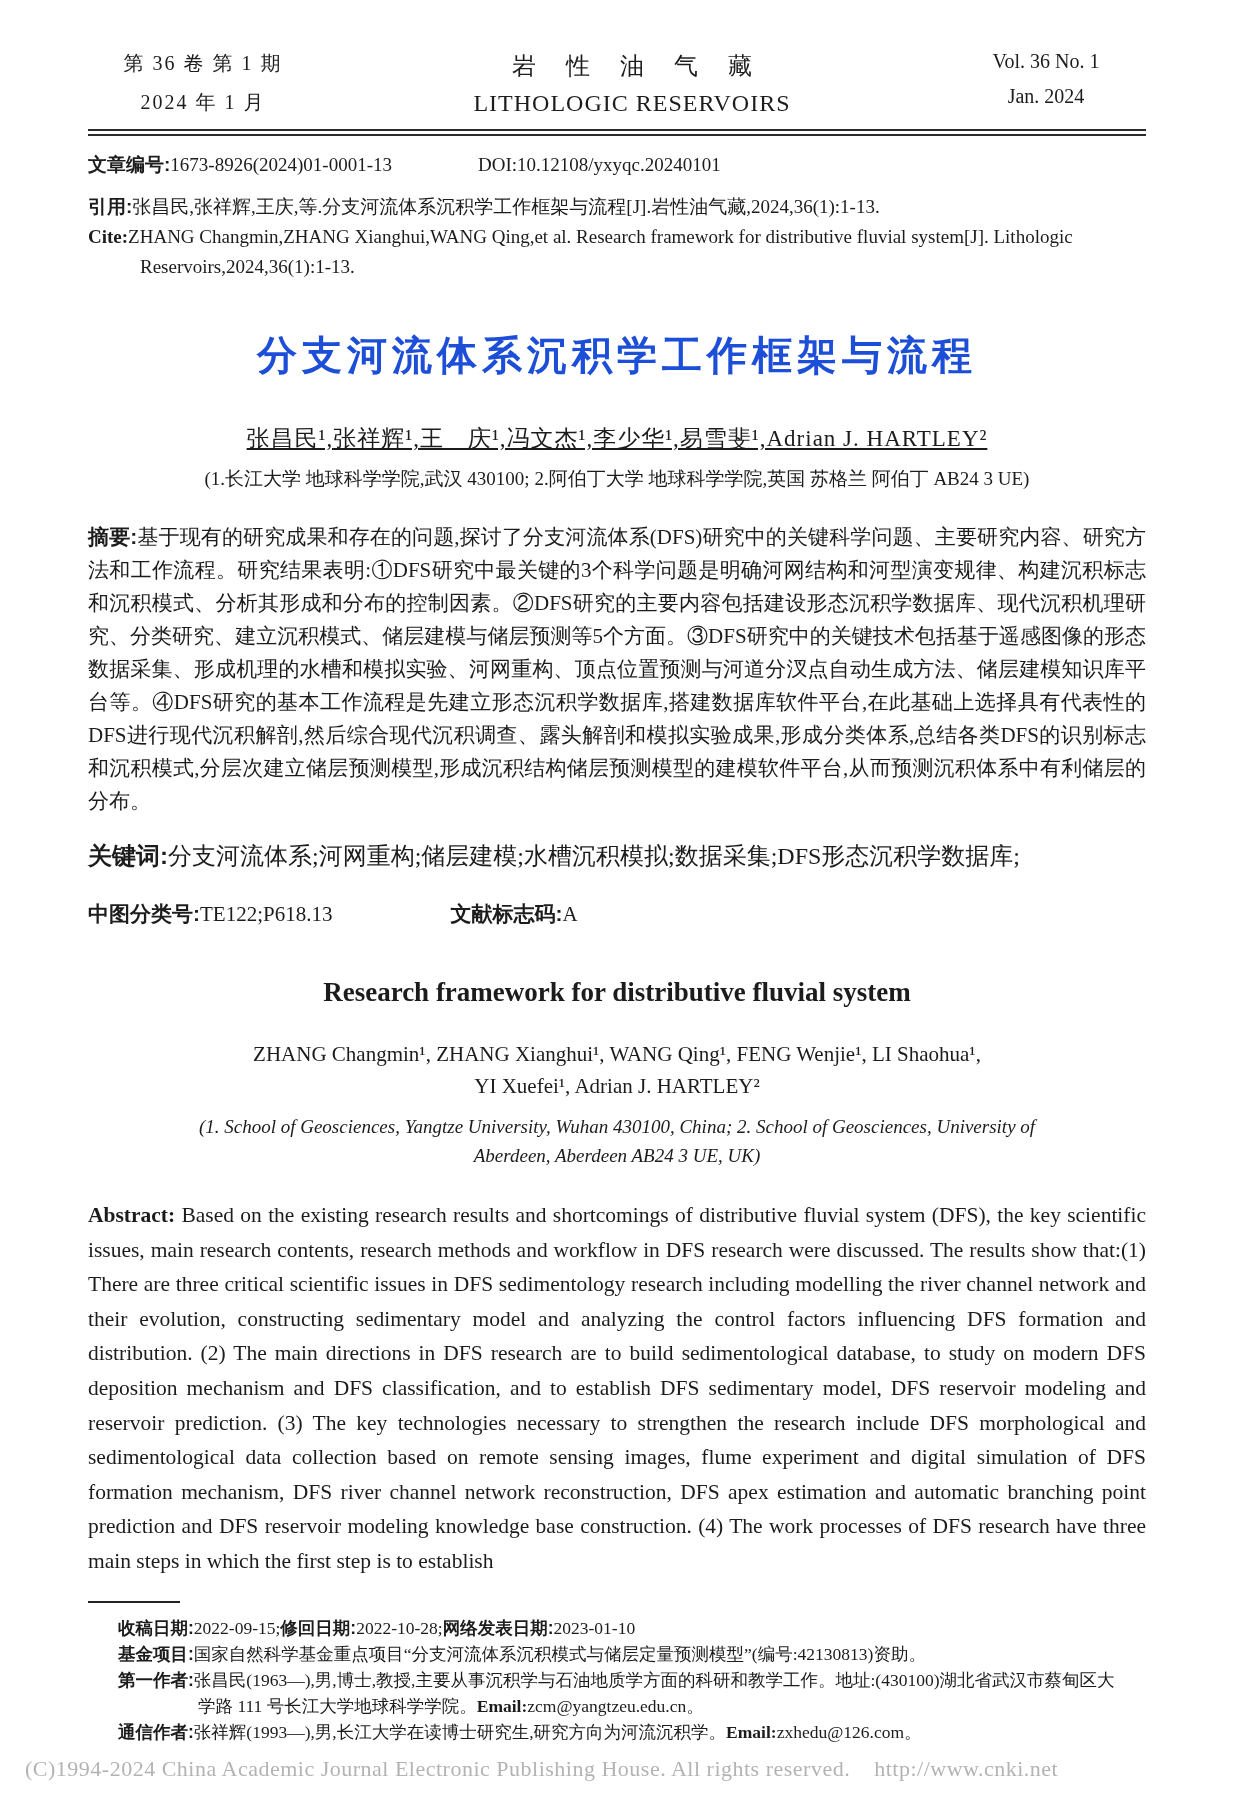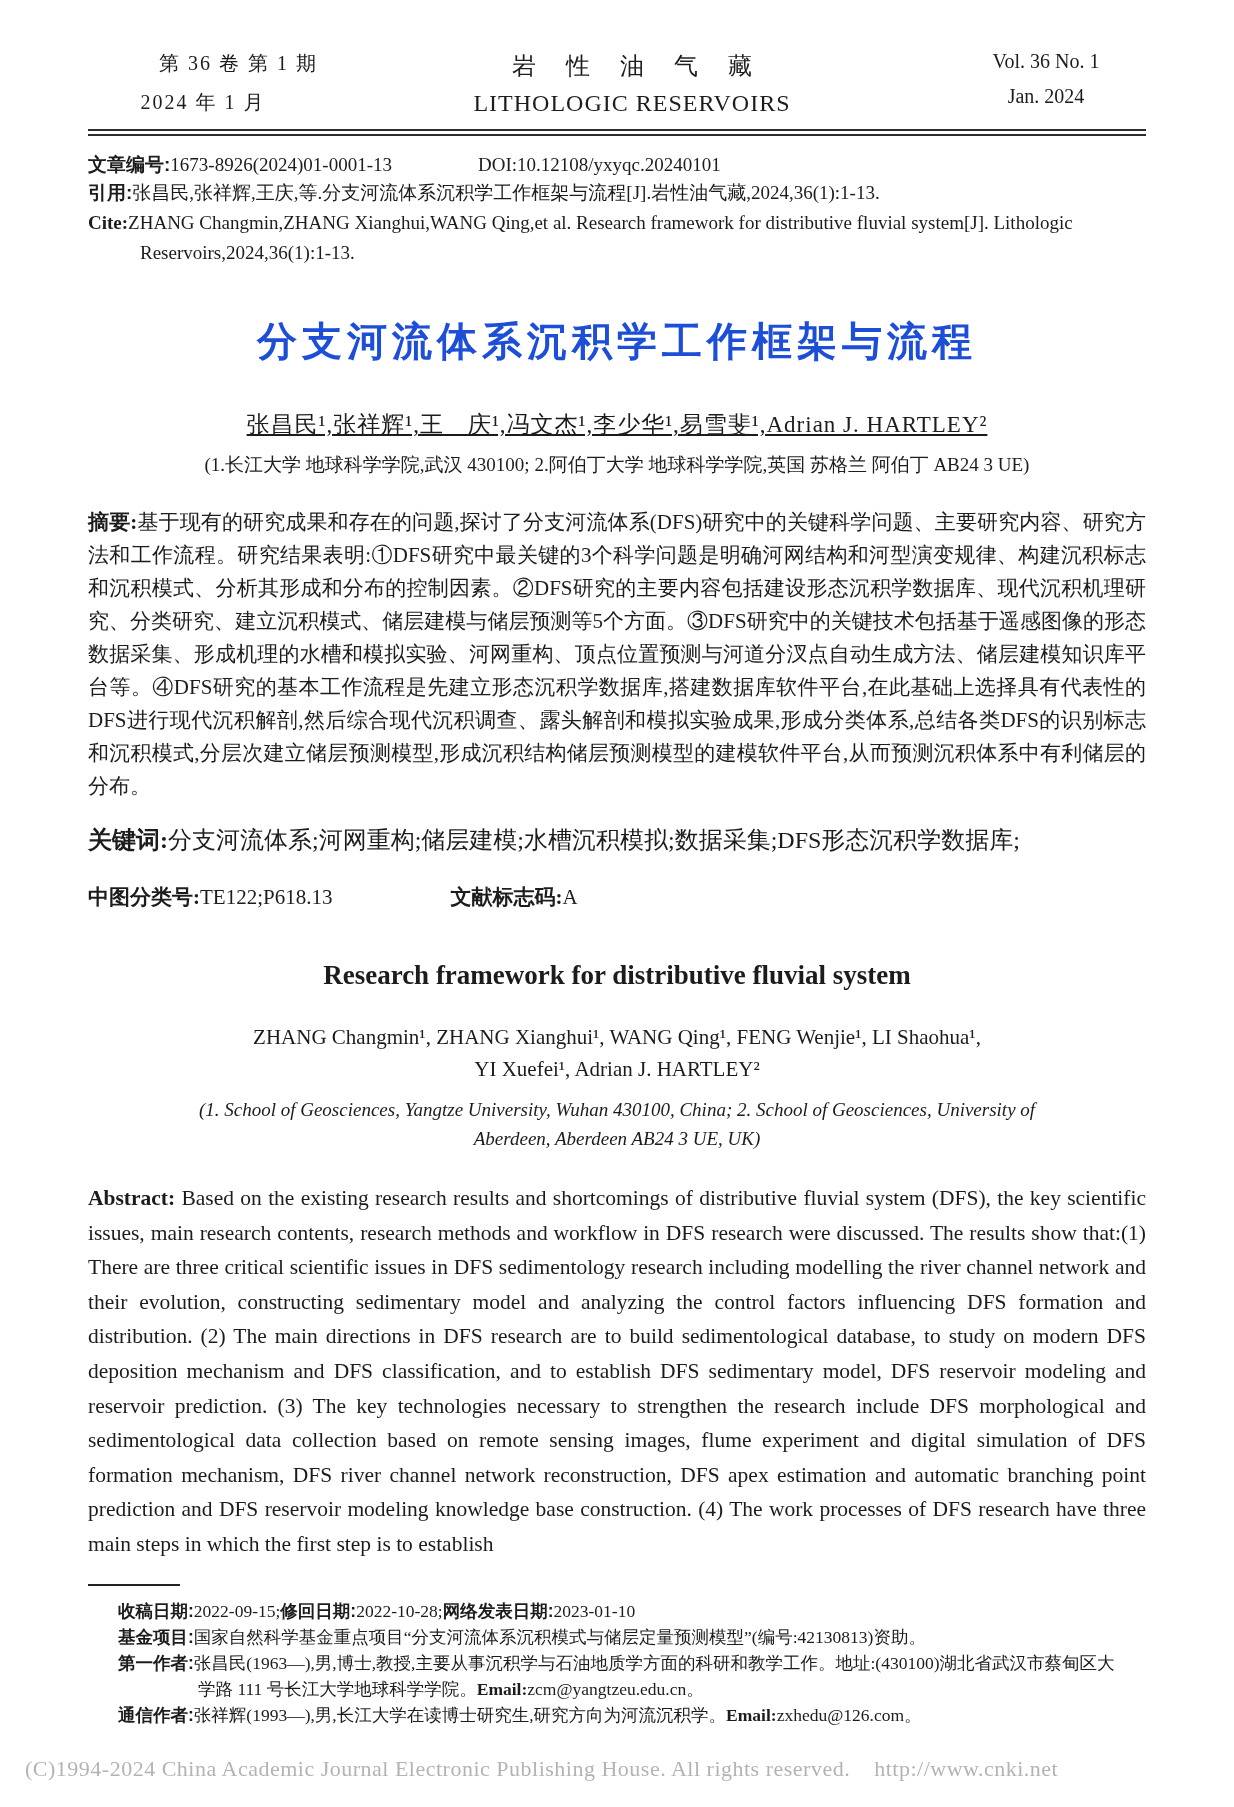--- a/index.html
+++ b/index.html
@@ -11,50 +11,50 @@
     position:relative; overflow:hidden;
   }
   .content { margin:0 88px; width:1058px; }
 
   
   .jheader { display:flex; justify-content:space-between; align-items:flex-start; padding-top:50px; }
   .jh-col { text-align:center; }
   .jh-left  { width:230px; }
   .jh-right { width:200px; }
   .jh-center{ flex:1; }
-  .jh-cn-issue { font-size:20px; letter-spacing:2px;text-align:right; }
+  .jh-cn-issue { font-size:20px; letter-spacing:2px; }
   .jh-cn-date  { font-size:20px; margin-top:12px; letter-spacing:2px; }
   .jh-name-cn  { font-size:24px; letter-spacing:30px; text-indent:30px; }
   .jh-name-en  { font-size:24px; letter-spacing:1px; margin-top:8px; }
   .jh-vol  { font-size:20px; }
   .jh-date { font-size:20px; margin-top:12px; }
   .double-rule { margin-top:12px; height:7px; border-top:2.5px solid #2b2b2b; border-bottom:2.5px solid #2b2b2b; }
 
   
   .meta-row { margin-top:16px; font-size:19px; }
   .meta-row .lbl { font-family:"Liberation Sans","DejaVu Sans",sans-serif; font-weight:700; }
   .meta-doi { margin-left:86px; }
-  .cite-block { font-size:19px; line-height:30px; }
+  .cite-block { margin-top:14px; font-size:19px; line-height:30px; }
   .cite-cn .lbl { font-family:"Liberation Sans","DejaVu Sans",sans-serif; font-weight:700; }
   .cite-en { padding-left:52px; text-indent:-52px; }
   .cite-en .lbl { font-weight:700; }
 
   
   .title-cn {
     margin-top:46px; text-align:center;
     font-family:"Liberation Sans","DejaVu Sans",sans-serif;
     font-weight:700; font-size:40px; letter-spacing:5px; color:#1d4ed8;
   }
   .authors-cn { margin-top:40px; text-align:center; font-size:23px; letter-spacing:1px;text-decoration:underline; }
   .affil-cn   { margin-top:12px; text-align:center; font-size:19px; }
 
   
   .abs-cn { margin-top:28px; font-size:21px; line-height:33px; text-align:justify; }
   .abs-cn .lbl, .kw .lbl, .clc .lbl {
-    font-family:Liberation Serif, serif; font-weight:700;
+    font-family:Liberation Sans, sans-serif; font-weight:700;
   }
   .kw  { font-size:24px; line-height:33px; text-align:left; margin-top:0; }
   .clc { font-size:21px; line-height:33px; margin-top:1px; }
   .clc-code2 { margin-left:118px; }
 
   
   .title-en { margin-top:46px; text-align:center; font-weight:700; font-size:27px; }
   .authors-en { margin-top:30px; text-align:center; font-size:21px; line-height:32px; }
   .affil-en { margin:10px auto 0; max-width:910px; text-align:center; font-style:italic; font-size:19px; line-height:29px; }
   .abs-en { margin-top:28px; font-size:21.5px; line-height:34.6px; text-align:justify; }

